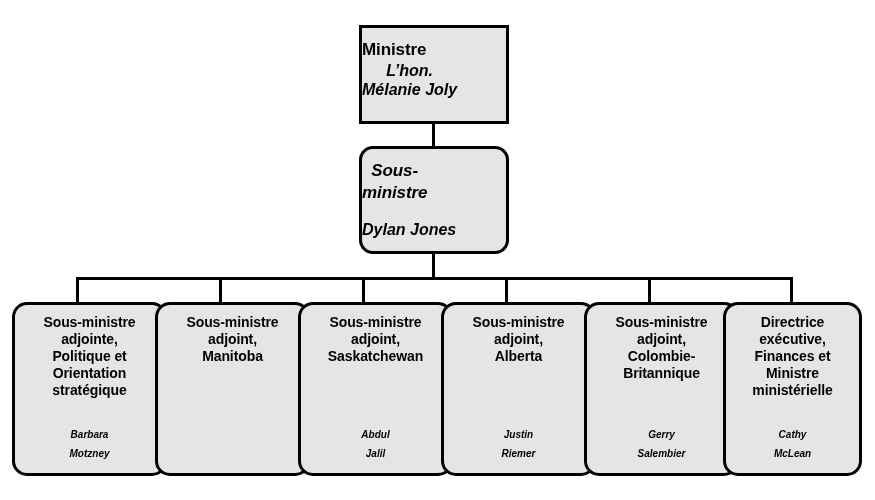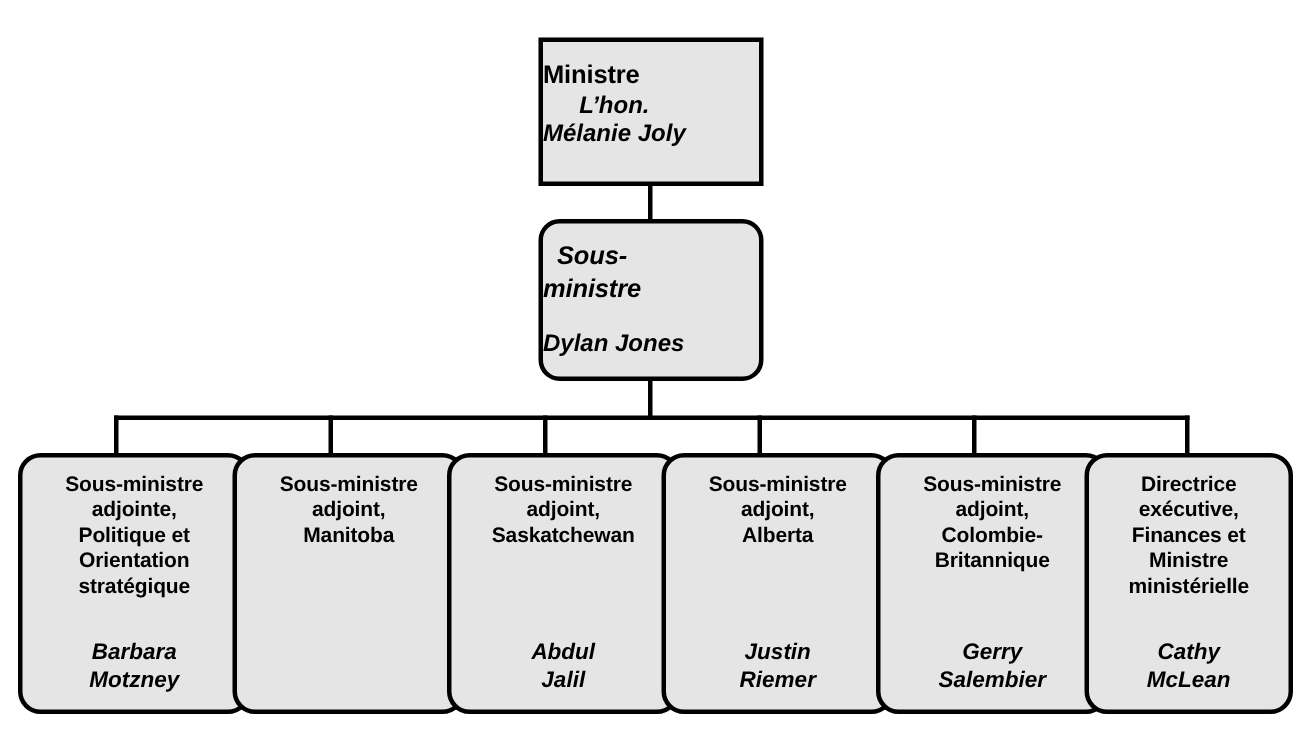--- a/index.html
+++ b/index.html
@@ -90,21 +90,21 @@
     border-width: 3px;
     padding: 9px 5px 8px 5px;
     justify-content: space-between;
   }
   .leaf .title {
     font-size: 14px;
     line-height: 17px;
     width: 100%;
   }
   .leaf .person {
-    font-size: 15px;
+    font-size: 10px;
     line-height: 19px;
     width: 100%;
     padding-bottom: 2px;
   }
 
   
   #leaf-0 { left: 12px; }
   #leaf-1 { left: 155px; }
   #leaf-2 { left: 298px; }
   #leaf-3 { left: 441px; }

